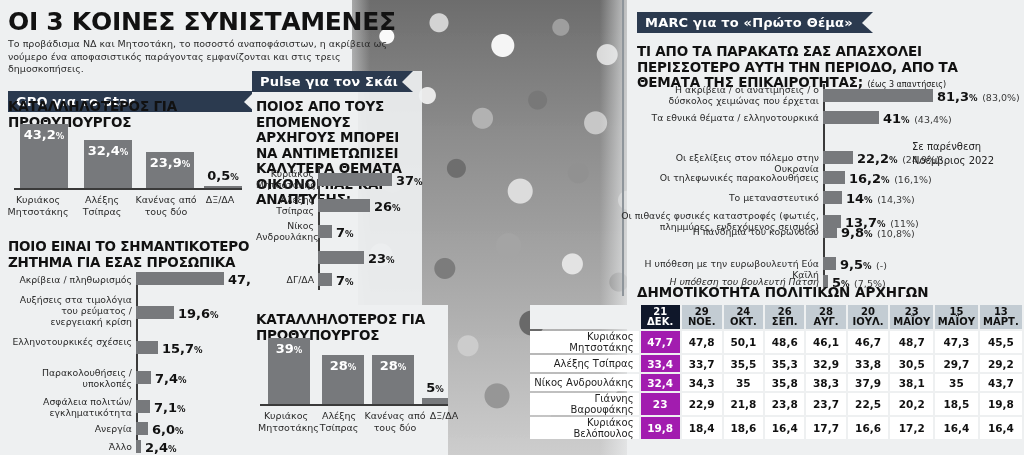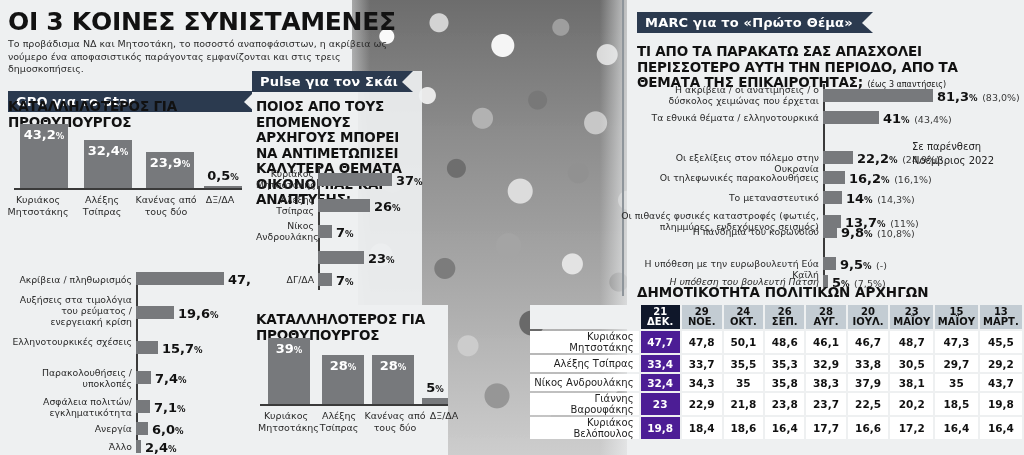--- a/index.html
+++ b/index.html
@@ -127,21 +127,21 @@
   }
 
   
   .tbl { position: absolute; border-collapse: separate; border-spacing: 2px 2px; }
   .tbl th, .tbl td {
     font-size: 10.5px; font-weight: bold; color: #111; text-align: center;
     background: #ffffff; padding: 0; height: 17px; width: 45px;
   }
   .tbl th { background: #c3ccd3; line-height: 10.5px; font-size: 10px; padding: 1px 0; height: 24px; }
   .tbl th.first { background: #0f172a; color: #ffffff; }
-  .tbl td.first { background: #4c1d95; color: #ffffff; }
+  .tbl td.first { background: #a21caf; color: #ffffff; }
   .tbl td.rowlab {
     background: #ffffff; text-align: right; font-weight: normal; font-size: 10px;
     width: 124px; padding-right: 5px; color: #1d1d1d;
   }
   .tbl-title { position: absolute; font-size: 13.5px; font-weight: bold; color: #111; }
 
   .vsep { position: absolute; width: 2px; background: #8e959b; }
 </style>
 </head>
 <body>
@@ -179,20 +179,21 @@
     <div class="vbar tiny" style="left:190px;width:38px;height:2px;">
       <div class="val"><span>0,5</span><span class="pc">%</span></div>
     </div>
   </div>
 
   <div class="vcat" style="left:6px;top:194px;width:64px;">Κυριάκος Μητσοτάκης</div>
   <div class="vcat" style="left:72px;top:194px;width:60px;">Αλέξης Τσίπρας</div>
   <div class="vcat" style="left:133px;top:194px;width:66px;">Κανένας από τους δύο</div>
   <div class="vcat" style="left:196px;top:194px;width:48px;">ΔΞ/ΔΑ</div>
 
+  <h2 class="qtitle" style="position:absolute;left:8px;top:239px;width:245px;">ΠΟΙΟ ΕΙΝΑΙ ΤΟ ΣΗΜΑΝΤΙΚΟΤΕΡΟ ΖΗΤΗΜΑ ΓΙΑ ΕΣΑΣ ΠΡΟΣΩΠΙΚΑ</h2>
 
   <div style="position:absolute;left:8px;top:272px;width:240px;height:172px;">
     <div class="baseline" style="left:128px;top:0;height:172px;"></div>
 
     <div class="hrow" style="position:absolute;left:0;top:0;width:240px;height:17px;">
       <div class="hlabel" style="right:116px;top:2px;width:120px;">Ακρίβεια / πληθωρισμός</div>
       <div class="hbar" style="left:128px;top:0;width:88px;"></div>
       <div class="hval" style="left:220px;top:1px;"><span>47,1</span><span class="pc">%</span></div>
     </div>
 

